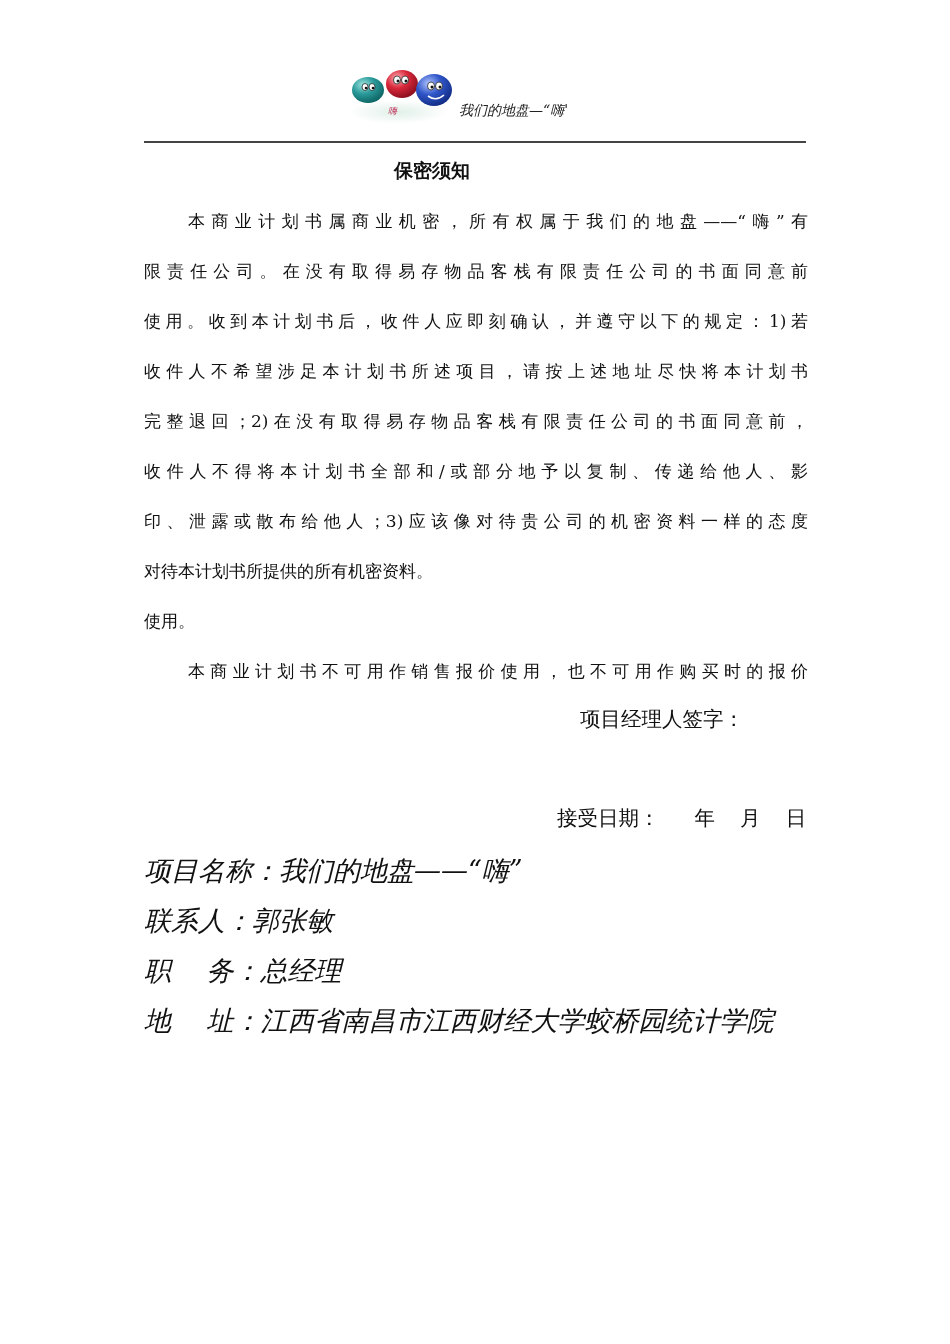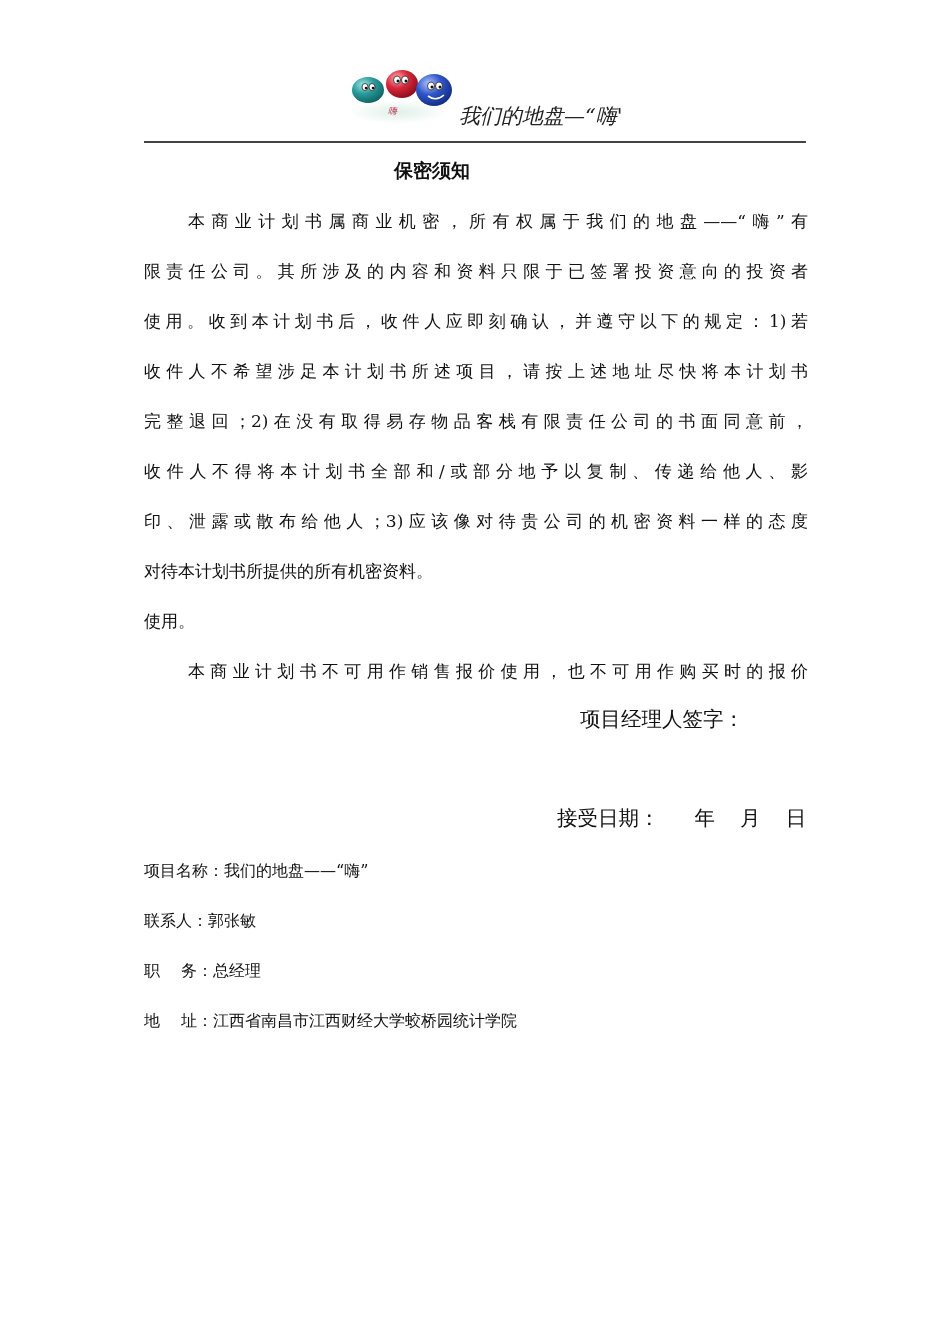--- a/index.html
+++ b/index.html
@@ -1,30 +1,30 @@
 <!DOCTYPE html>
 <html><head>
 <meta charset="utf-8">
 <style>
   html, body { margin: 0; padding: 0; background: #ffffff; }
   body { width: 950px; height: 1344px; position: relative; overflow: hidden;
          font-family: "DejaVu Serif", "Liberation Serif", serif; color: #111; }
   .header { position: absolute; left: 0; top: 0; width: 950px; height: 150px; }
   .logo { position: absolute; left: 348px; top: 68px; width: 108px; height: 58px; }
-  .header-text { position: absolute; left: 459px; top: 102px; font-size: 21px; font-style: italic; color: #222;
+  .header-text { position: absolute; left: 459px; top: 102px; font-size: 14px; font-style: italic; color: #222;
                  font-family: "DejaVu Serif", serif; letter-spacing: 0px; }
   .header-rule { position: absolute; left: 144px; top: 141px; width: 662px; height: 2px; background: #444; }
   .title { position: absolute; left: 0; width: 864px; top: 158px; text-align: center; font-size: 19px; font-weight: bold;
            font-family: "DejaVu Sans", sans-serif; }
   .body { position: absolute; left: 144px; top: 196px; width: 664px; font-size: 17px; line-height: 50px; }
   .para { margin: 0; text-align: justify; text-align-last: left; }
   .line { display: block; white-space: nowrap; text-align: justify; text-align-last: justify; }
   .line.last { text-align-last: left; }
   .sign { position: absolute; font-size: 20.5px; white-space: nowrap; }
-  .info { position: absolute; left: 144px; top: 846px; font-size: 16px; line-height: 50px; }
+  .info { position: absolute; left: 144px; top: 846px; font-size: 27px; line-height: 50px; font-style: italic; }
   .info-row { white-space: nowrap; }
   .lab { display: inline-block; }
 </style>
 </head>
 <body>
 
 <div class="header">
   <svg class="logo" viewBox="0 0 108 58">
     <defs>
       <radialGradient id="gt" cx="35%" cy="30%" r="70%">
@@ -72,21 +72,21 @@
   </svg>
   <span class="header-text">我们的地盘—“嗨'</span>
   <div class="header-rule"></div>
 </div>
 
 <div class="title">保密须知</div>
 
 <div class="body">
   <div class="para">
     <span class="line" style="padding-left:44px">本商业计划书属商业机密，所有权属于我们的地盘——“嗨”有</span>
-    <span class="line">限责任公司。其所涉及的内容和资料只限于已签署投资意向的投资者</span>
+    <span class="line">限责任公司。在没有取得易存物品客栈有限责任公司的书面同意前</span>
     <span class="line">使用。收到本计划书后，收件人应即刻确认，并遵守以下的规定：1)若</span>
     <span class="line">收件人不希望涉足本计划书所述项目，请按上述地址尽快将本计划书</span>
     <span class="line">完整退回；2)在没有取得易存物品客栈有限责任公司的书面同意前，</span>
     <span class="line">收件人不得将本计划书全部和/或部分地予以复制、传递给他人、影</span>
     <span class="line">印、泄露或散布给他人；3)应该像对待贵公司的机密资料一样的态度</span>
     <span class="line last">对待本计划书所提供的所有机密资料。</span>
   </div>
   <div class="para">
     <span class="line last">使用。</span>
     <span class="line" style="padding-left:44px">本商业计划书不可用作销售报价使用，也不可用作购买时的报价</span>

